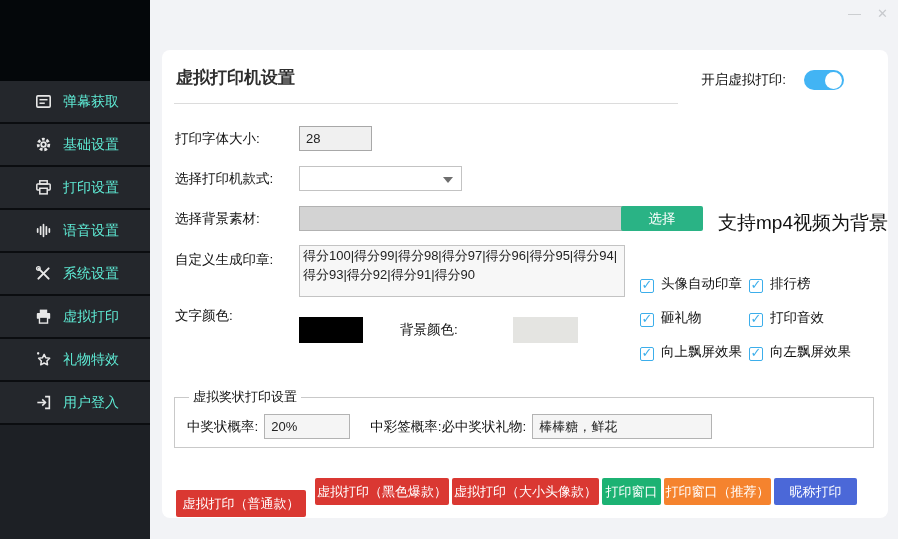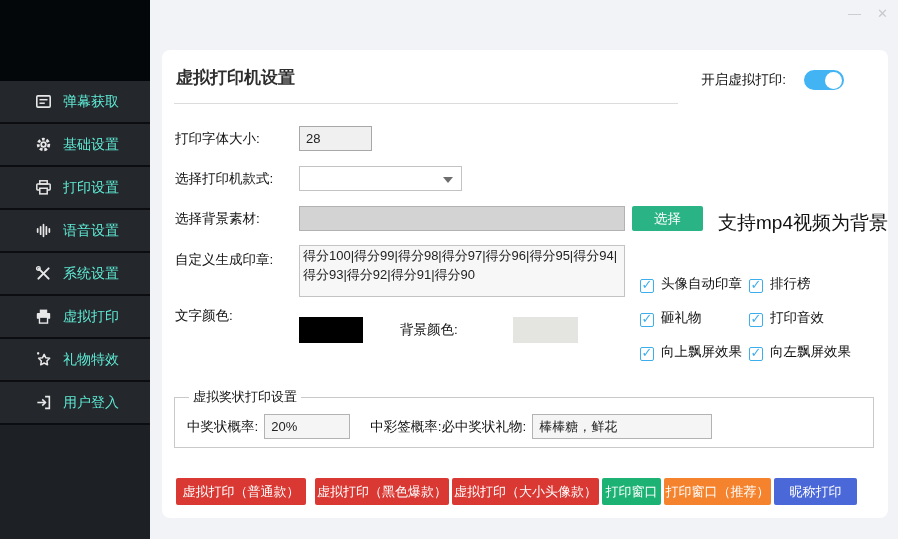--- a/index.html
+++ b/index.html
@@ -43,21 +43,21 @@
   .select{
     position:absolute;left:137px;top:116px;width:163px;height:25px;box-sizing:border-box;
     background:#fff;border:1px solid #c3c3c3;cursor:pointer;
   }
   .select .caret{
     position:absolute;right:8px;top:10px;width:0;height:0;
     border-left:5px solid transparent;border-right:5px solid transparent;border-top:6px solid #6e6e6e;
   }
   #bg-material-input{left:137px;top:156px;width:326px;background:#d3d3d3;border-color:#b2b2b2;}
   .choose-btn{
-    position:absolute;left:470px;top:156px;width:71px;height:25px;border:none;border-radius:2px;
+    position:absolute;left:459px;top:156px;width:82px;height:25px;border:none;border-radius:2px;
     background:#2ab385;color:#fff;font-size:13.5px;cursor:pointer;
     font-family:"Liberation Sans","DejaVu Sans",sans-serif;
   }
   .mp4-note{position:absolute;left:556px;top:160px;font-size:19px;color:#111;}
   .stamp-area{
     position:absolute;left:137px;top:195px;width:326px;height:52px;box-sizing:border-box;
     border:1px solid #c3c3c3;background:#f7f7f7;resize:none;
     font-size:13px;line-height:1.45;color:#222;padding:1px 3px;
     font-family:"Liberation Sans","DejaVu Sans",sans-serif;overflow:hidden;
   }
@@ -94,21 +94,21 @@
   
   .actions{position:absolute;left:14px;top:428px;display:flex;gap:3px;}
   .actions button{
     height:27px;border:none;border-radius:2px;color:#fff;font-size:13px;cursor:pointer;
     font-family:"Liberation Sans","DejaVu Sans",sans-serif;padding:0;
   }
   .b-red{background:#da3832;}
   .b-green{background:#1cb273;}
   .b-orange{background:#f5832e;}
   .b-blue{background:#4b68d8;}
-  .actions .w-a{width:130px;margin-right:6px;}
+  .actions .w-a{width:130px;margin-right:6px;margin-top:12px;}
   .actions .w-b{width:134px;}
   .actions .w-c{width:147px;}
   .actions .w-d{width:59px;}
   .actions .w-e{width:107px;}
   .actions .w-f{width:83px;}
 </style>
 </head>
 <body>
 
 <div class="sidebar">

